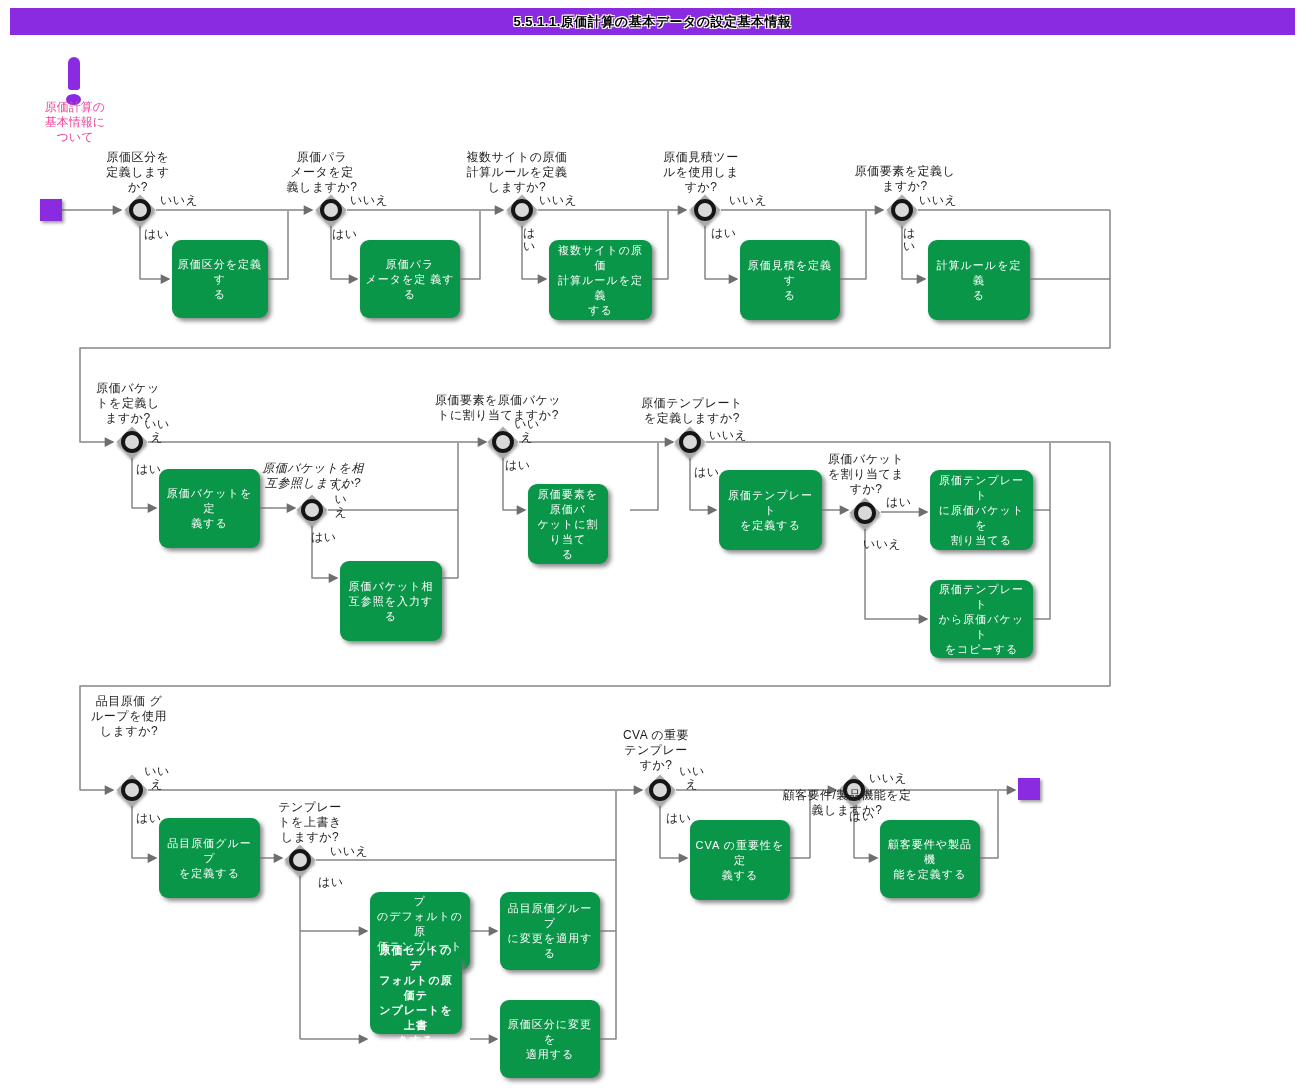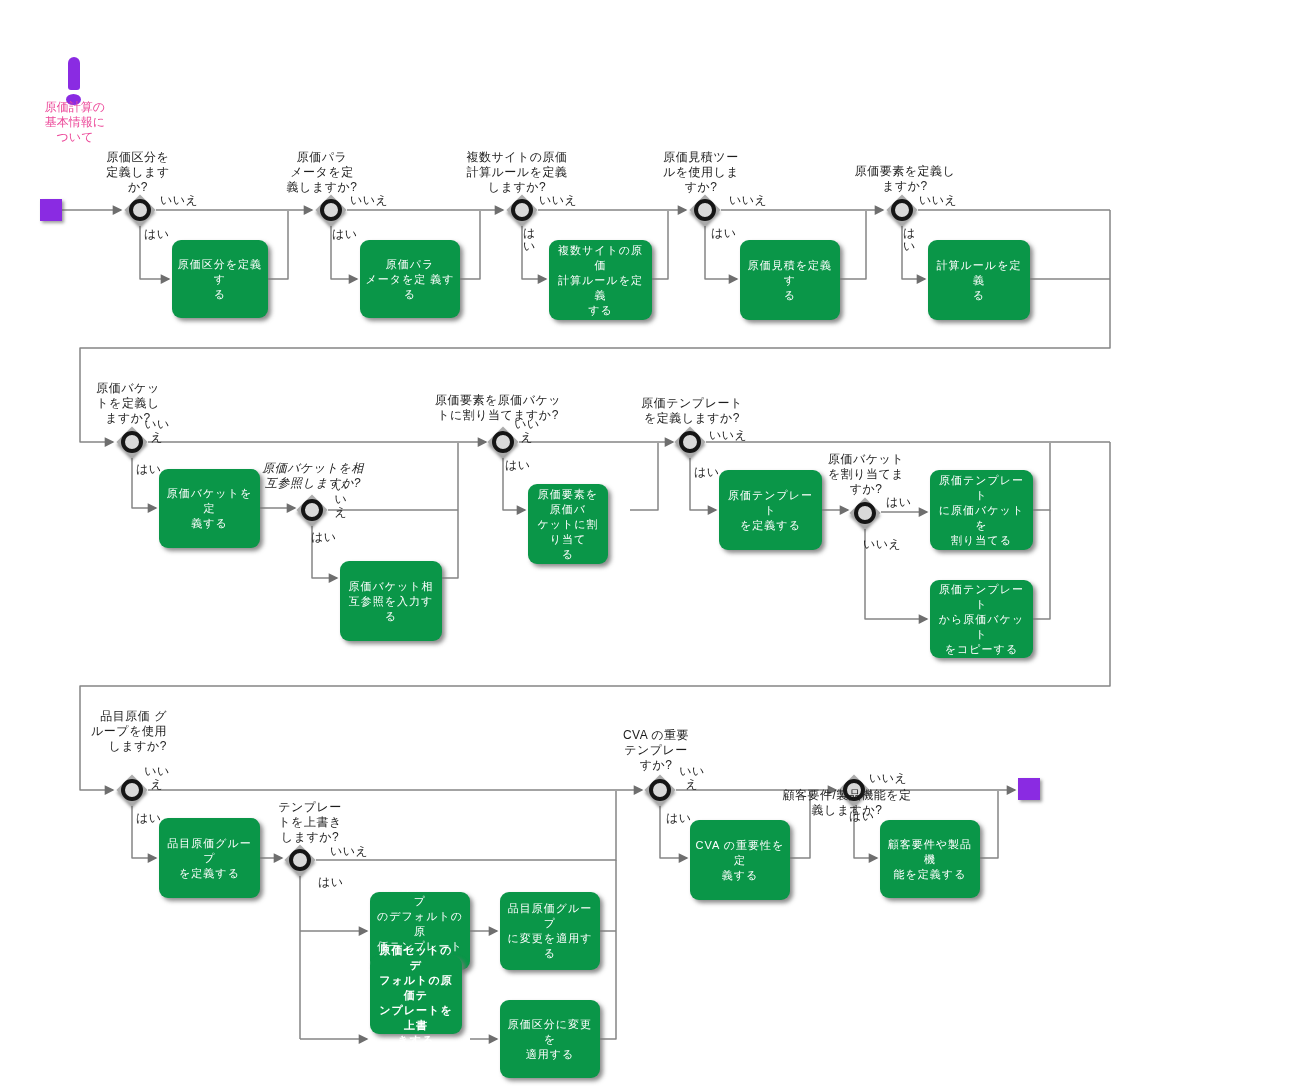--- a/index.html
+++ b/index.html
@@ -37,20 +37,23 @@
   .excl-bar{position:absolute;left:68px;top:57px;width:12px;height:33px;background:#8a2be2;
     border-radius:6px 6px 3px 3px;}
   .excl-dot{position:absolute;left:66px;top:94px;width:15px;height:11px;background:#8a2be2;border-radius:50%;}
   .annot-text{position:absolute;left:75px;top:100px;color:#ec4899;font-size:12px;line-height:15px;
     white-space:pre;text-align:center;transform:translateX(-50%);}
 </style>
 </head>
 <body>
 
 <div id="canvas">
+  <div id="titlebar">
+    <span class="title-text">5.5.1.1.原価計算の基本データの設定基本情報</span>
+  </div>
 
   <div id="annotation">
     <span>
       <span class="excl-bar"></span><span class="excl-dot"></span>
     </span>
     <div class="annot-text">原価計算の
 基本情報に
 ついて</div>
   </div>
 
@@ -205,21 +208,21 @@
       </div>
       <div class="qlabel" style="left: 866px; top: 452px;">原価バケット
 を割り当てま
 すか?</div>
       <div class="elabel" style="left: 886px; top: 496px;">はい</div>
       <div class="elabel" style="left: 863px; top: 538px;">いいえ</div>
       <div class="decision" style="left: 116px; top: 774px;">
         <div class="diamond"></div>
         <div class="ring"></div>
       </div>
-      <div class="qlabel" style="left: 129px; top: 709px; text-align: right;">品目原価 グ
+      <div class="qlabel" style="left: 129px; top: 694px;">品目原価 グ
 ループを使用
 しますか?</div>
       <div class="elabel" style="left: 136px; top: 812px;">はい</div>
       <div class="elabel center" style="left: 157px; top: 765px;">いい
 え</div>
       <div class="decision" style="left: 284px; top: 844px;">
         <div class="diamond"></div>
         <div class="ring"></div>
       </div>
       <div class="qlabel" style="left: 310px; top: 800px;">テンプレー

